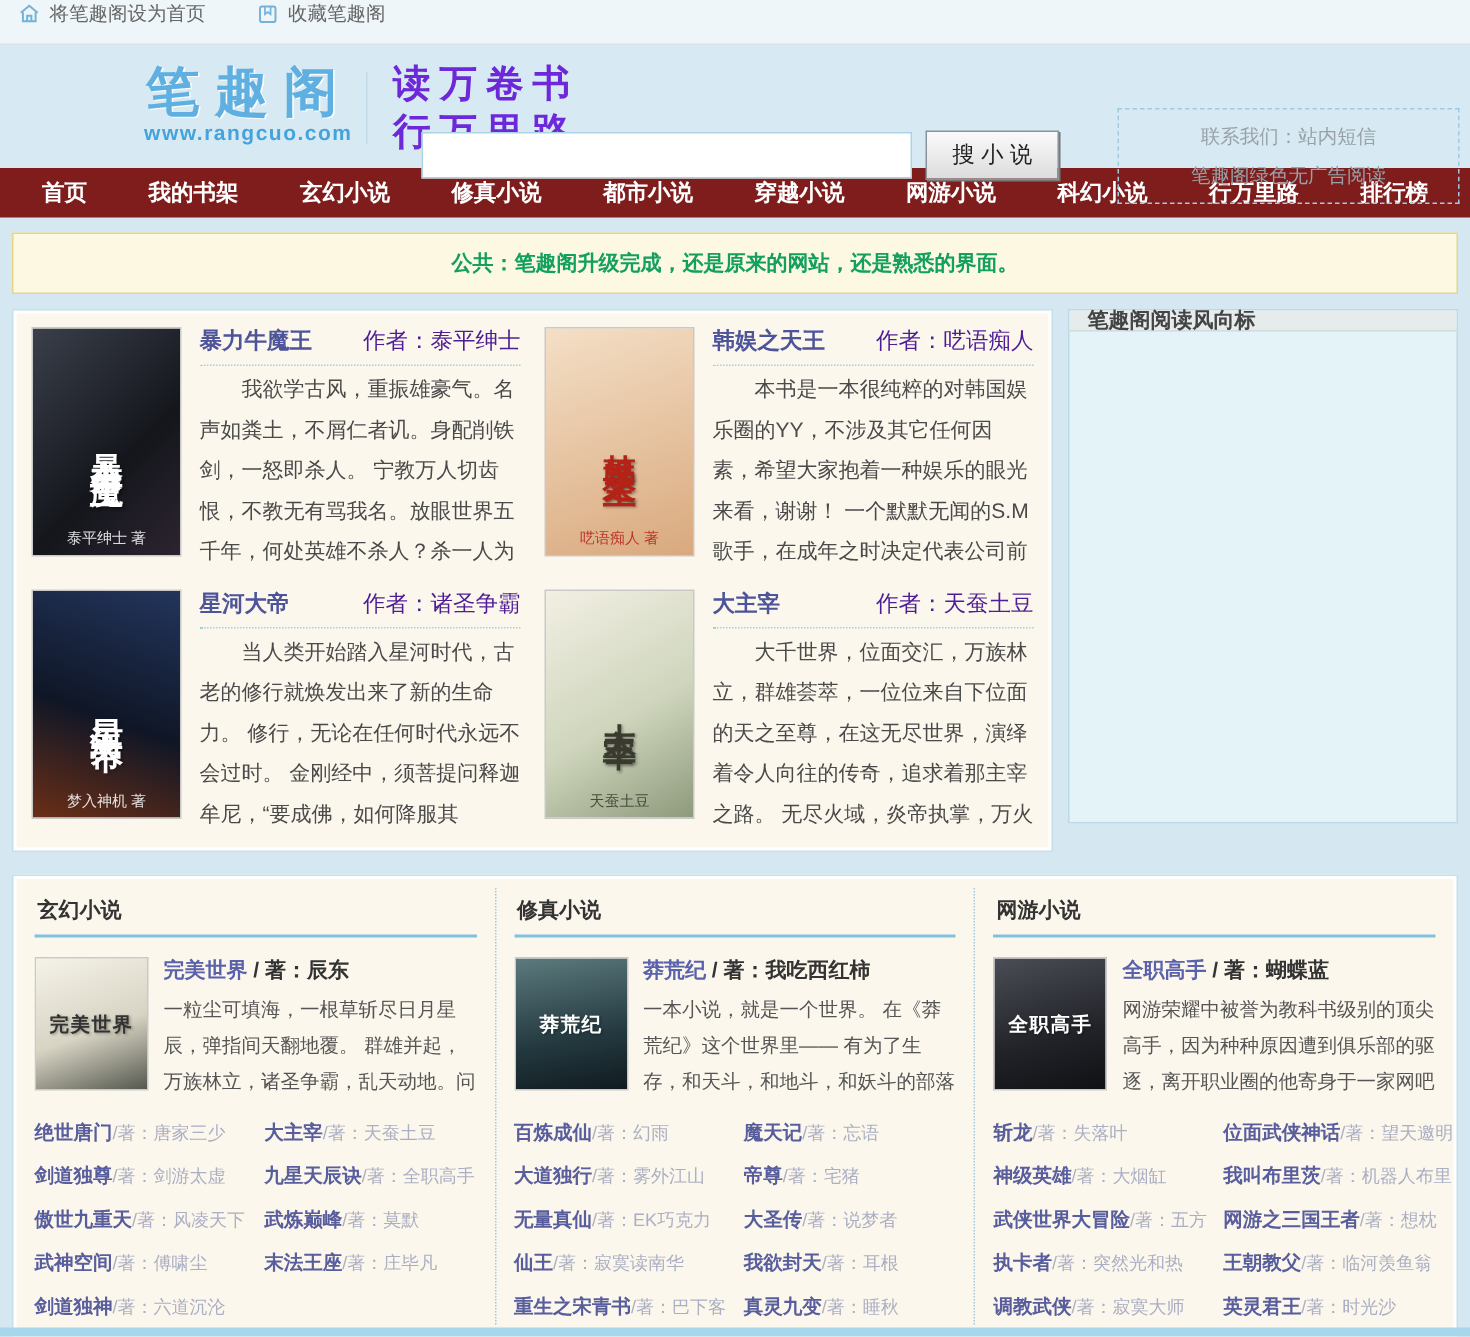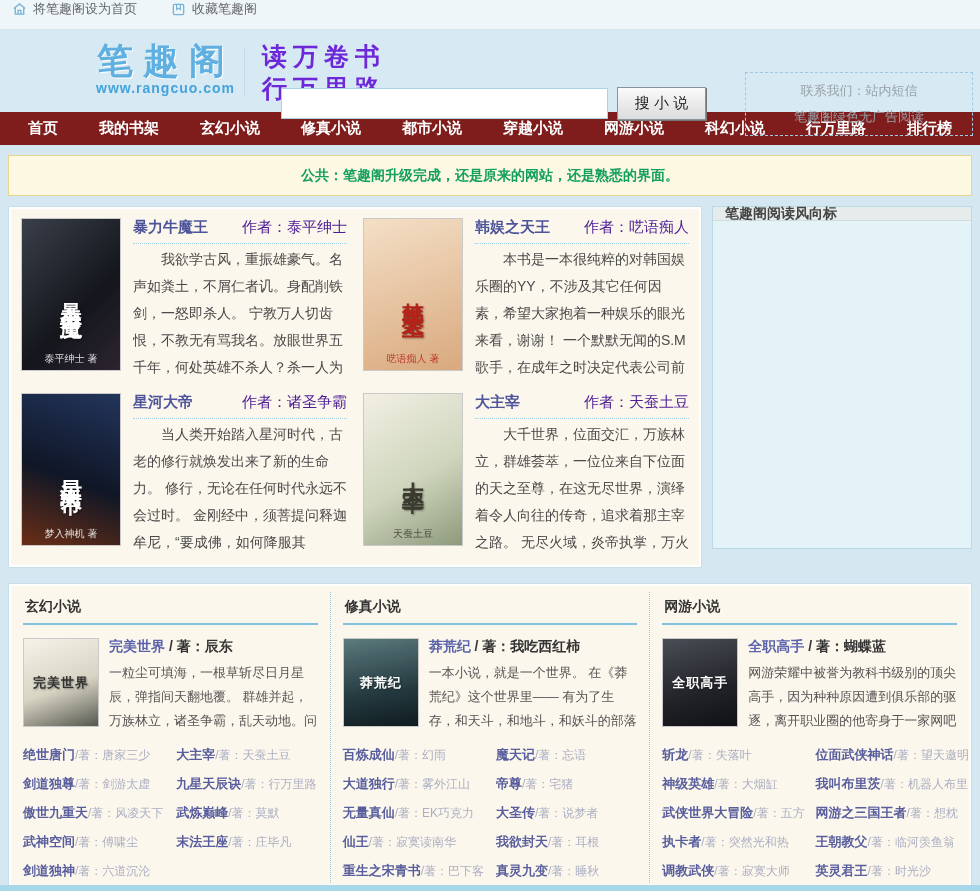--- a/index.html
+++ b/index.html
@@ -244,21 +244,21 @@
           <div class="stitle-line">
             <span class="stitle">完美世界</span><span class="sauthor"> / 著：辰东</span>
           </div>
           <div class="sdesc">一粒尘可填海，一根草斩尽日月星辰，弹指间天翻地覆。 群雄并起，万族林立，诸圣争霸，乱天动地。问苍</div>
         </div>
       </div>
       <div class="book-list">
         <div class="bl-item"><span class="bl-name">绝世唐门</span><span class="bl-author">/著：唐家三少</span></div>
         <div class="bl-item"><span class="bl-name">大主宰</span><span class="bl-author">/著：天蚕土豆</span></div>
         <div class="bl-item"><span class="bl-name">剑道独尊</span><span class="bl-author">/著：剑游太虚</span></div>
-        <div class="bl-item"><span class="bl-name">九星天辰诀</span><span class="bl-author">/著：行万里路</span></div>
+        <div class="bl-item"><span class="bl-name">九星天辰诀</span><span class="bl-author">/著：全职高手</span></div>
         <div class="bl-item"><span class="bl-name">傲世九重天</span><span class="bl-author">/著：风凌天下</span></div>
         <div class="bl-item"><span class="bl-name">武炼巅峰</span><span class="bl-author">/著：莫默</span></div>
         <div class="bl-item"><span class="bl-name">武神空间</span><span class="bl-author">/著：傅啸尘</span></div>
         <div class="bl-item"><span class="bl-name">末法王座</span><span class="bl-author">/著：庄毕凡</span></div>
         <div class="bl-item"><span class="bl-name">剑道独神</span><span class="bl-author">/著：六道沉沦</span></div>
         <div class="bl-item"></div>
         <div class="bl-item"></div>
       </div>
     </div>
 

